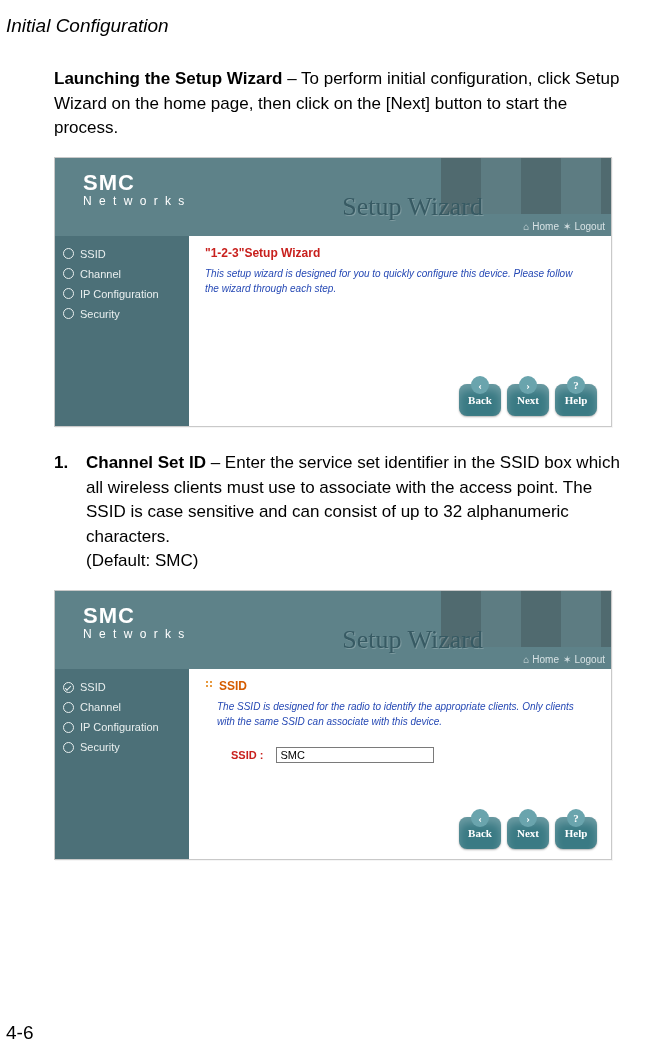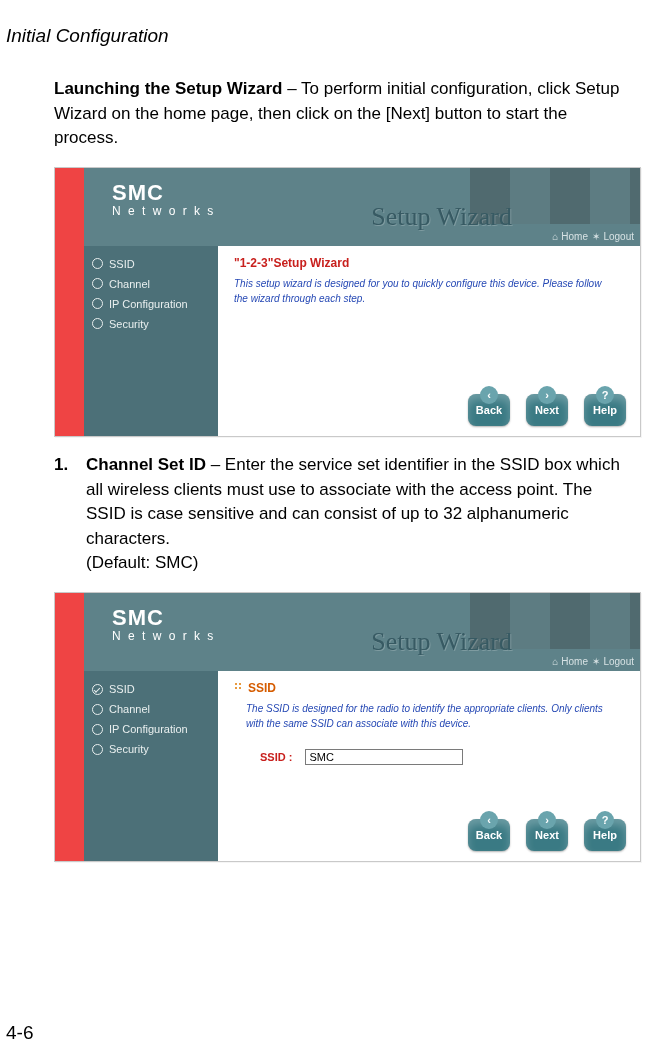--- a/index.html
+++ b/index.html
@@ -9,44 +9,43 @@
     background: #fff;
     width: 648px;
     height: 1052px;
     position: relative;
     color: #000;
     box-sizing: border-box;
   }
   .page-header {
     font-style: italic;
     font-size: 19px;
-    padding: 25px 0 0 6px;
+    padding: 15px 0 0 6px;
     font-family: Arial, Helvetica, sans-serif;
   }
   .content {
     padding: 30px 12px 0 54px;
   }
   .para {
     font-size: 17px;
     line-height: 1.45;
     margin-bottom: 16px;
   }
   .bold { font-weight: 700; }
 
   
   .shot {
     width: 556px;
     height: 268px;
     border: 1px solid #c9c9c9;
-    background: #ef4444;
-    margin-bottom: 16px;
+    background: #84cc16;
+    margin-bottom: 24px;
     box-shadow: 1px 1px 0 rgba(0,0,0,.04);
     position: relative;
     overflow: hidden;
-    padding-left: 29px;
   }
   .shot .header {
     height: 78px;
     background: #5e8289;
     position: relative;
   }
   .shot .header .logo-area {
     position: absolute;
     left: 28px;
     top: 12px;
@@ -180,21 +179,22 @@
     width: 150px;
     border: 1px solid #7a7a7a;
     padding: 1px 3px;
     font-family: inherit;
   }
   .btnrow {
     position: absolute;
     right: 14px;
     bottom: 10px;
     display: flex;
-    gap: 16px;
+    gap: 6px;
+    font-family: Liberation Serif, serif;
   }
   .roundedpill {
     width: 42px;
     height: 32px;
     background: #3a7a84;
     border-radius: 8px;
     color: #fff;
     font-size: 11px;
     display: flex;
     align-items: center;

